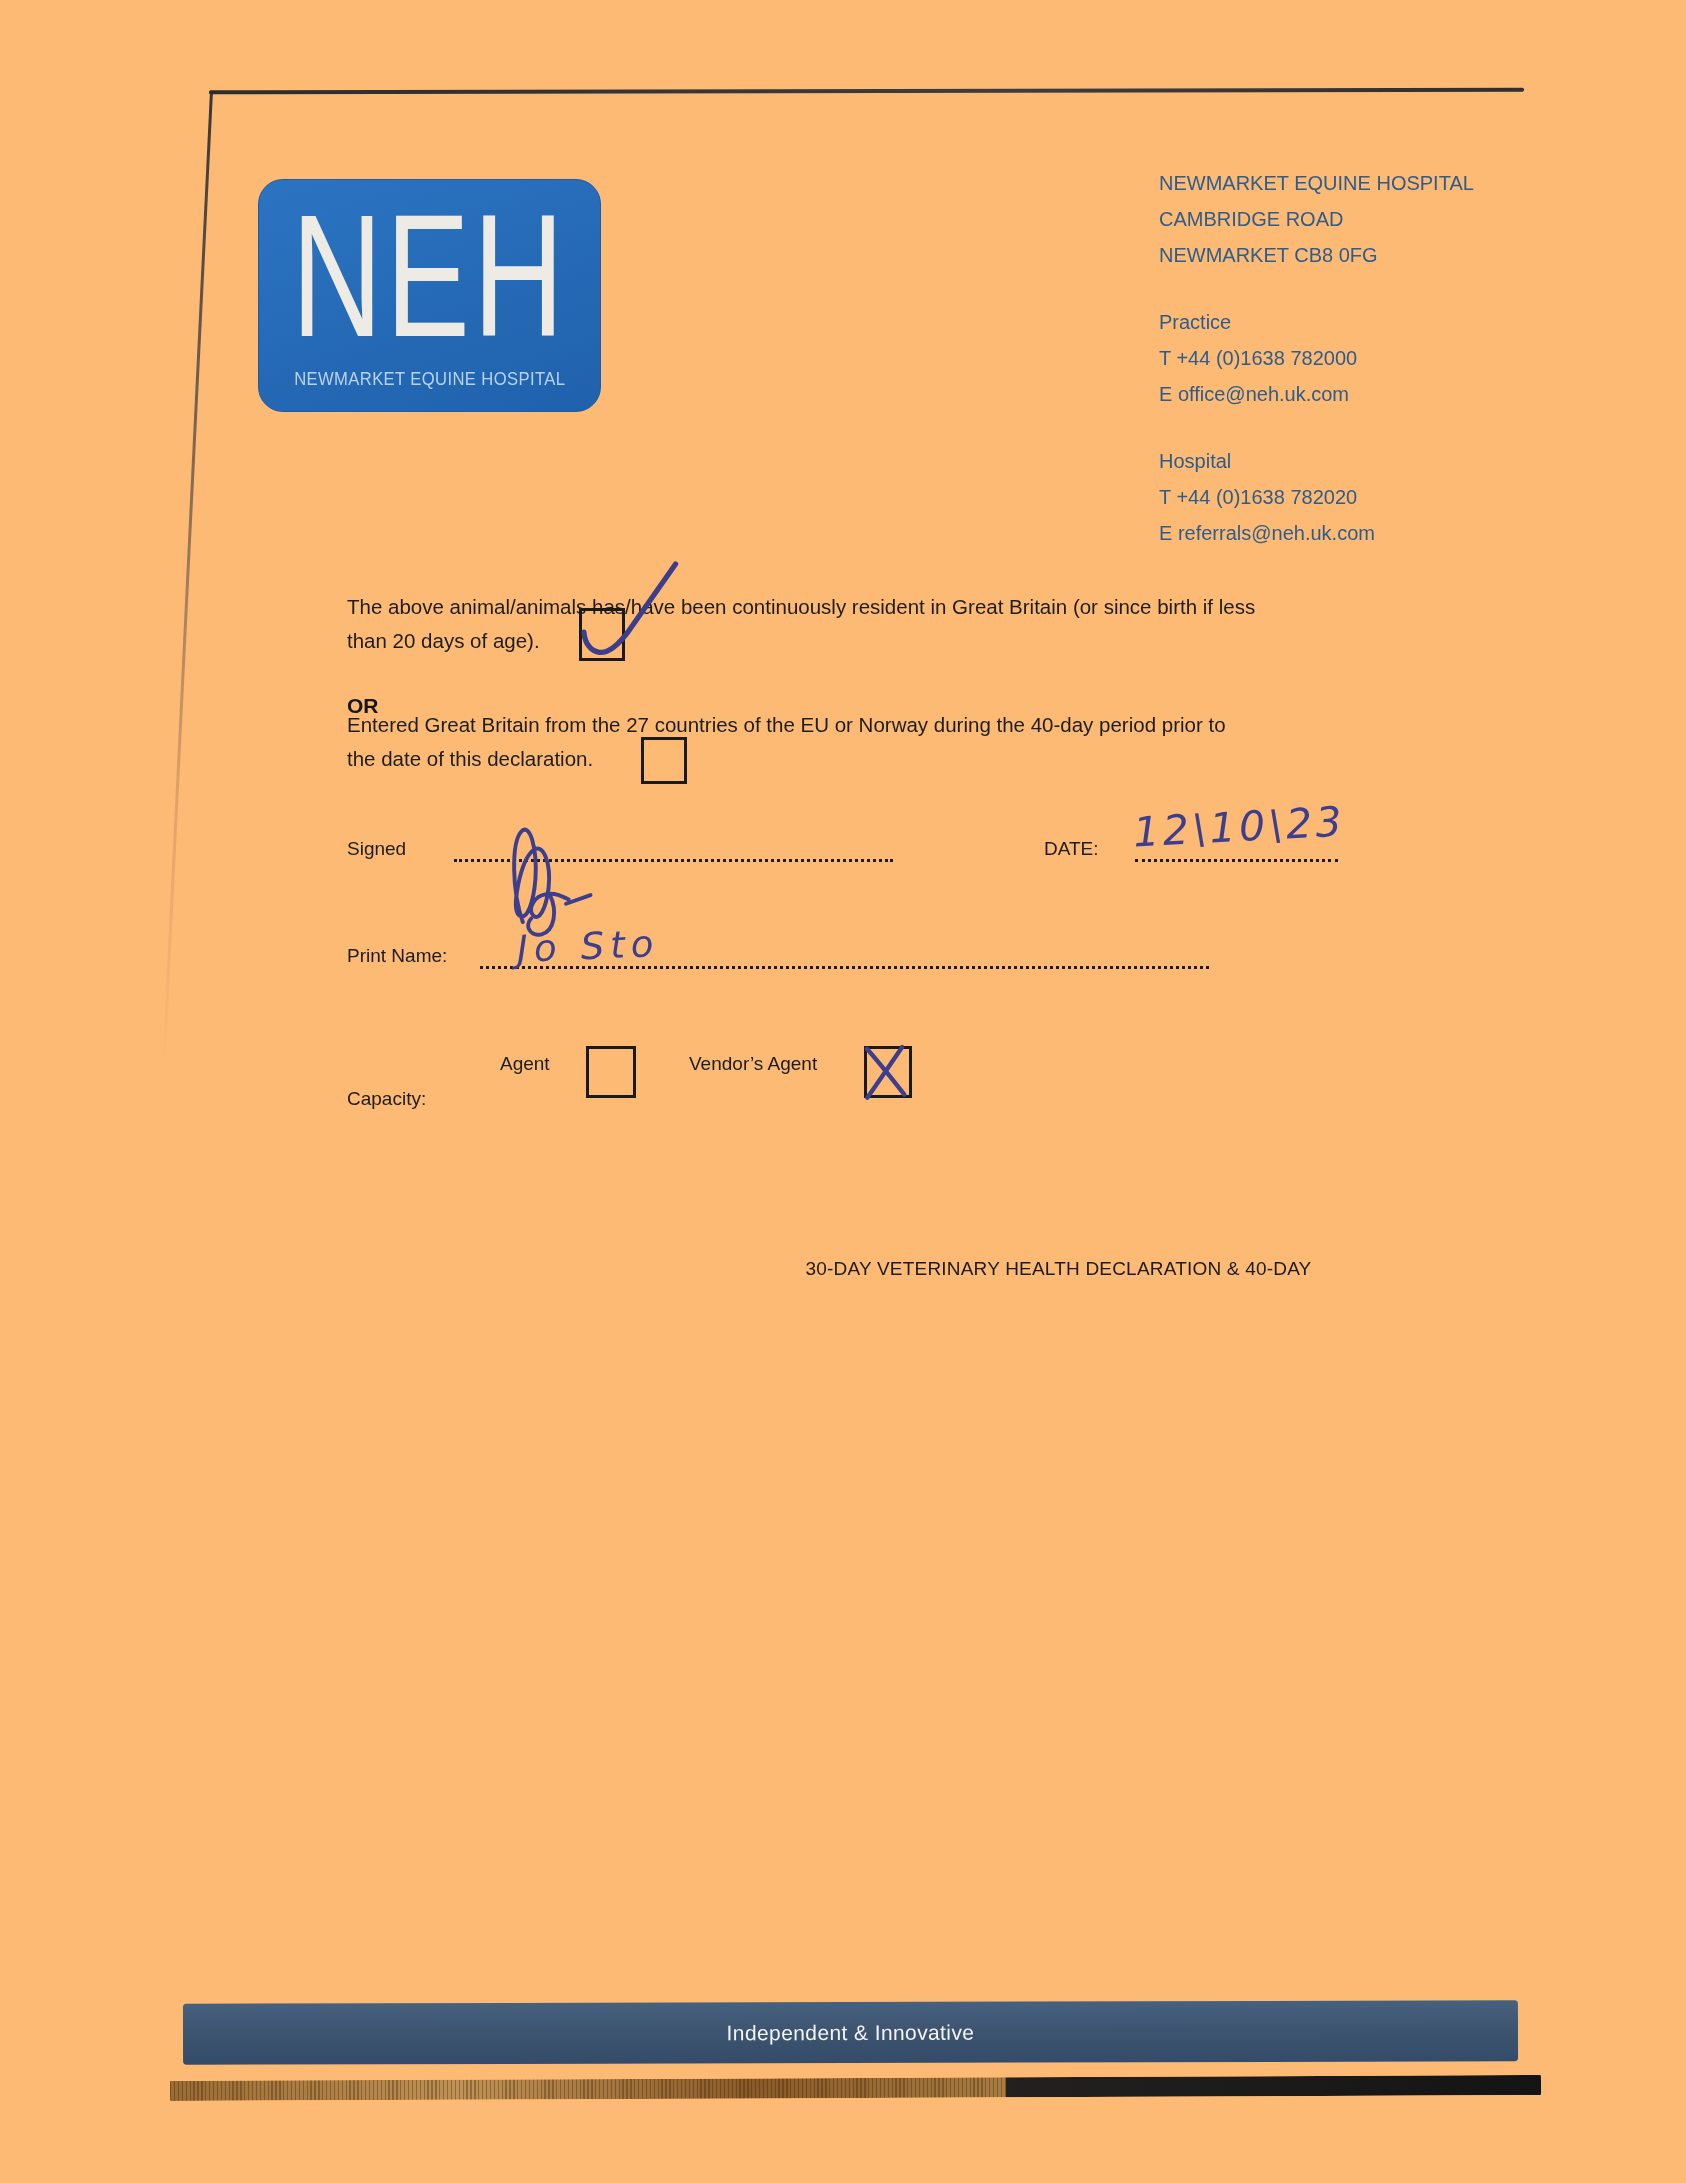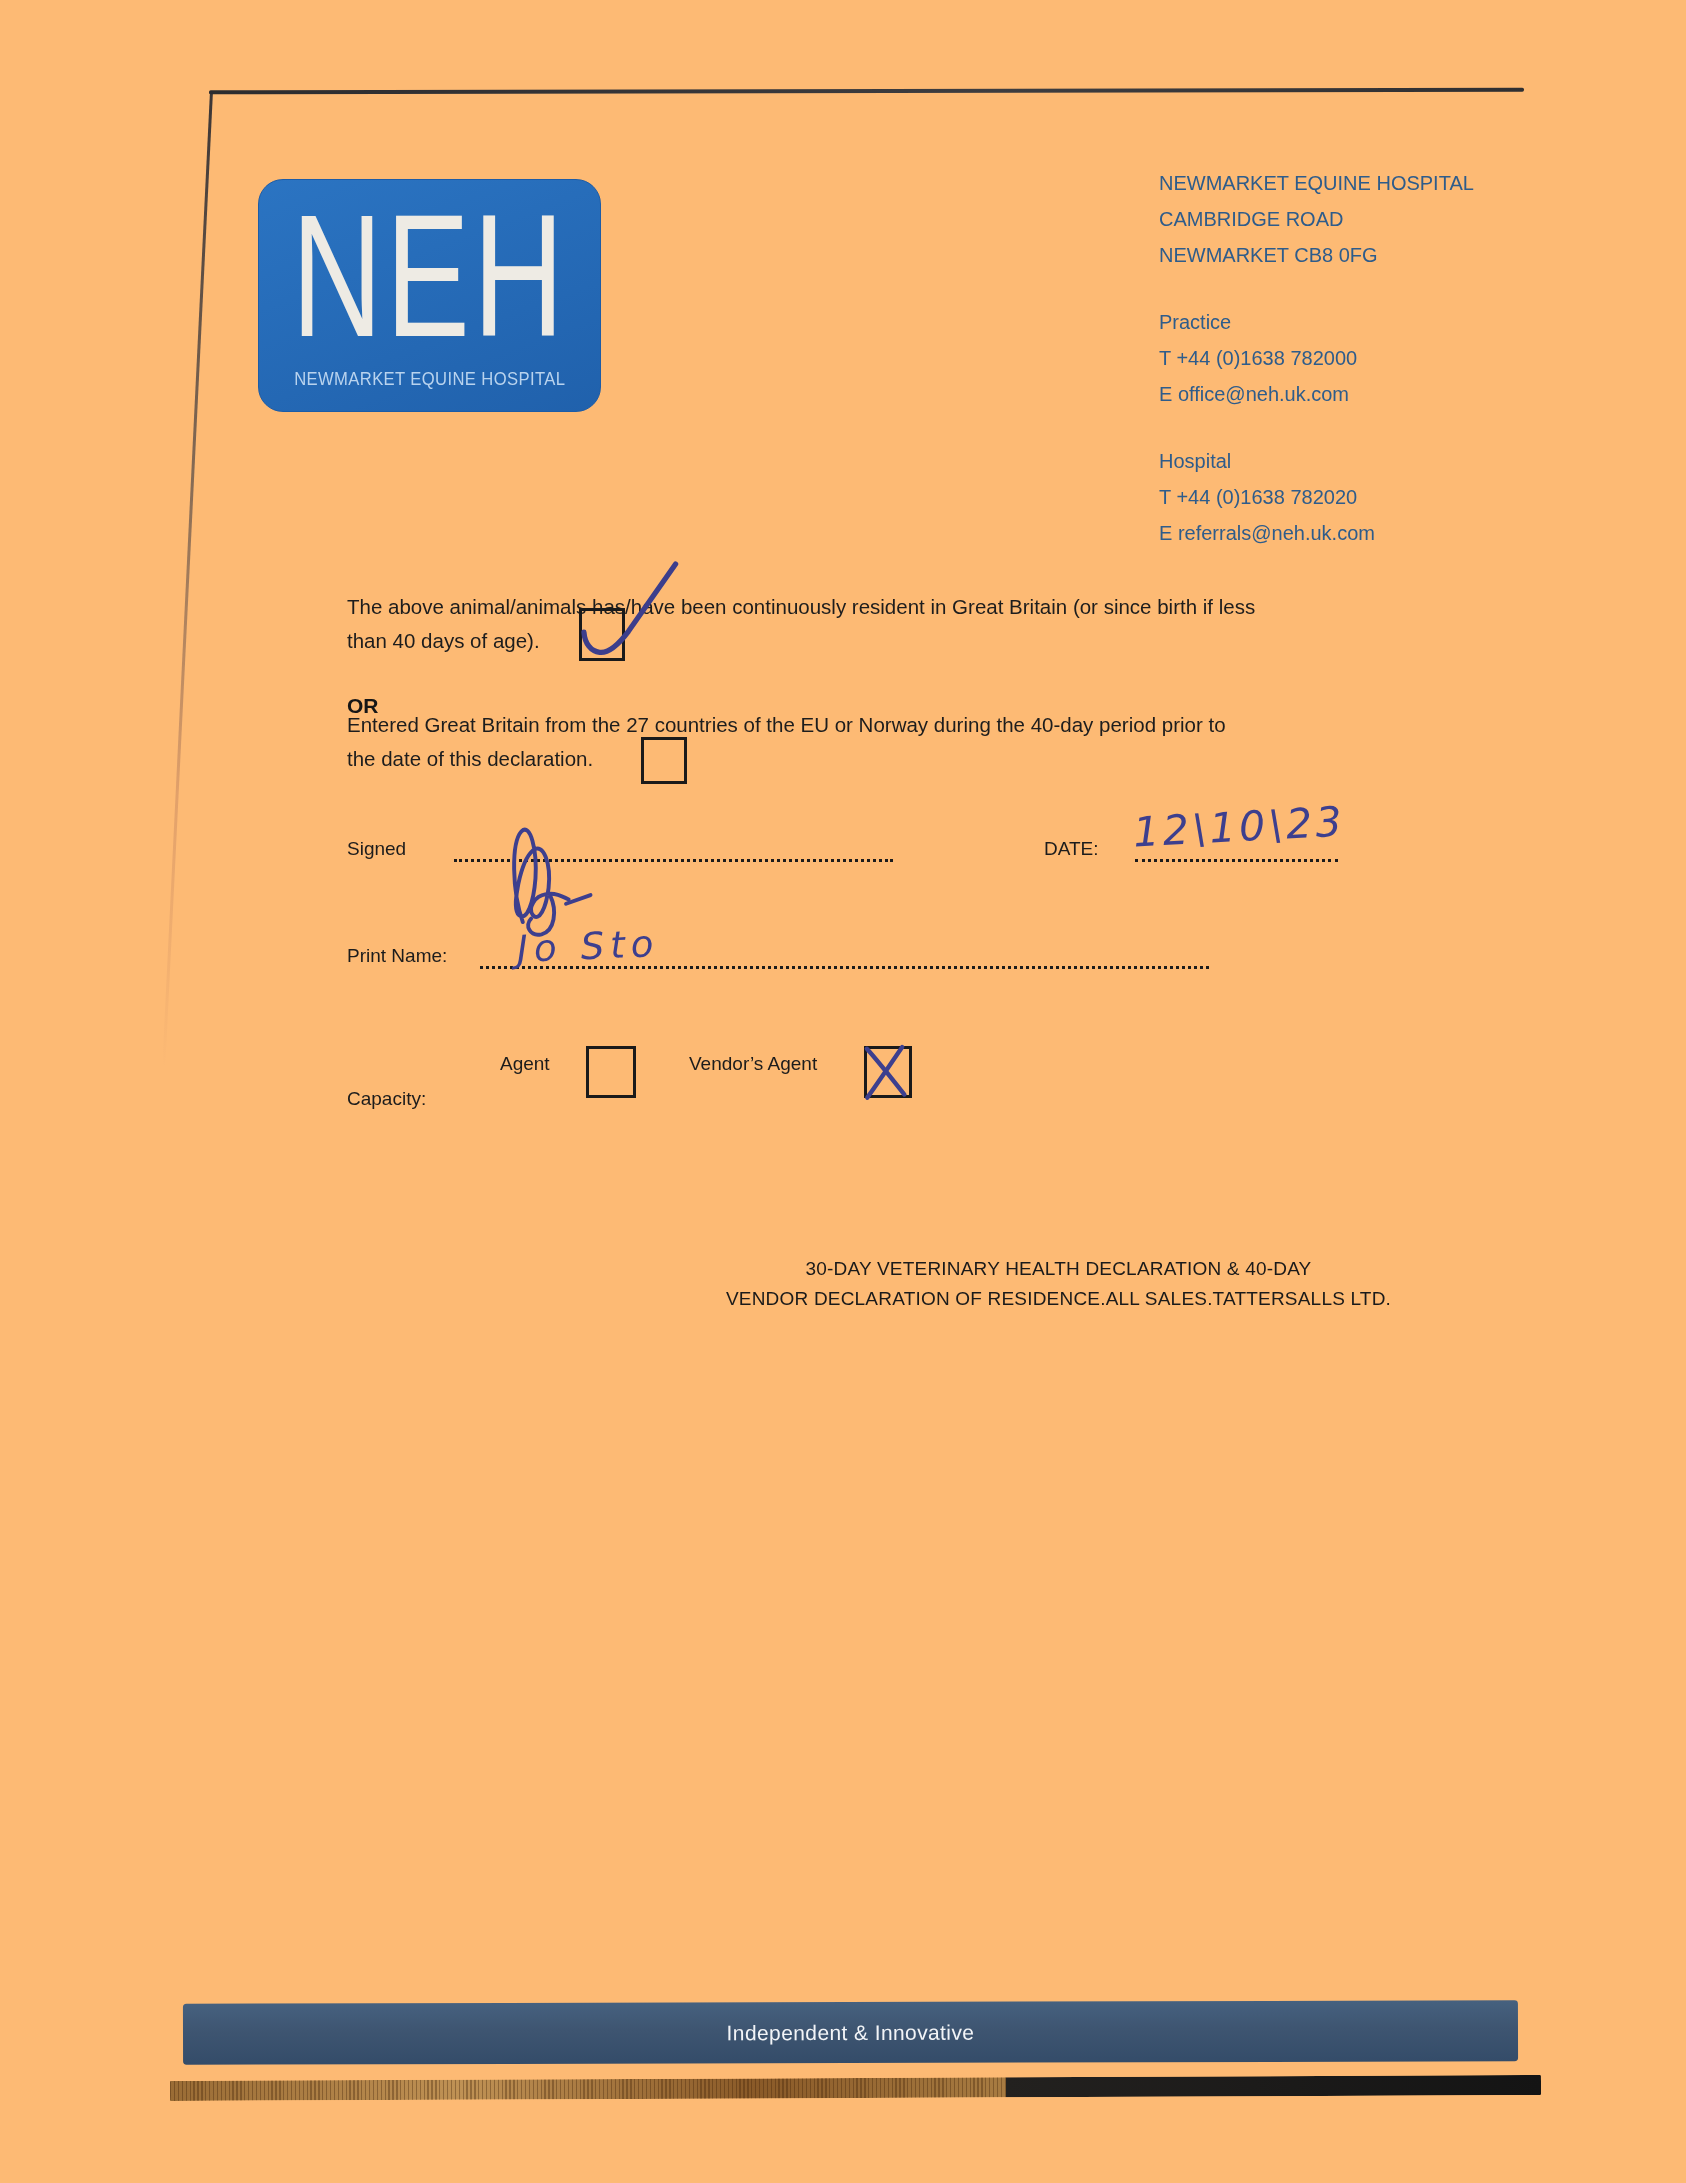--- a/index.html
+++ b/index.html
@@ -130,21 +130,21 @@
     <div>E office@neh.uk.com</div>
     <div class="lh-gap"></div>
     <div>Hospital</div>
     <div>T +44 (0)1638 782020</div>
     <div>E referrals@neh.uk.com</div>
   </div>
 
 
   <div class="para para-1">
     <div>The above animal/animals has/have been continuously resident in Great Britain (or since birth if less</div>
-    <div>than 40 days of age).</div>
+    <div>than 20 days of age).</div>
   </div>
   <div class="checkbox cb-1"></div>
 
   <div class="or-label">OR</div>
 
   <div class="para para-2">
     <div>Entered Great Britain from the 27 countries of the EU or Norway during the 40-day period prior to</div>
     <div>the date of this declaration.</div>
   </div>
   <div class="checkbox cb-2"></div>
@@ -160,21 +160,20 @@
   <div class="hand hand-name">Jo Sto</div>
 
   <div class="row-label capacity-label">Capacity:</div>
   <div class="row-label vendor-label">Agent</div>
   <div class="checkbox cb-vendor"></div>
   <div class="row-label agent-label">Vendor’s Agent</div>
   <div class="checkbox cb-agent"></div>
 
   <div class="footer-note">
     <div>30-DAY VETERINARY HEALTH DECLARATION &amp; 40-DAY</div>
-    <div>VENDOR DECLARATION OF RESIDENCE.ALL SALES.TATTERSALLS LTD.</div>
   </div>
 
   <div class="footer-band">
     <div class="footer-band-text">Independent &amp; Innovative</div>
   </div>
 
   <div class="desk-strip">
     <div class="desk-wood"></div>
     <div class="desk-dark"></div>
   </div>

